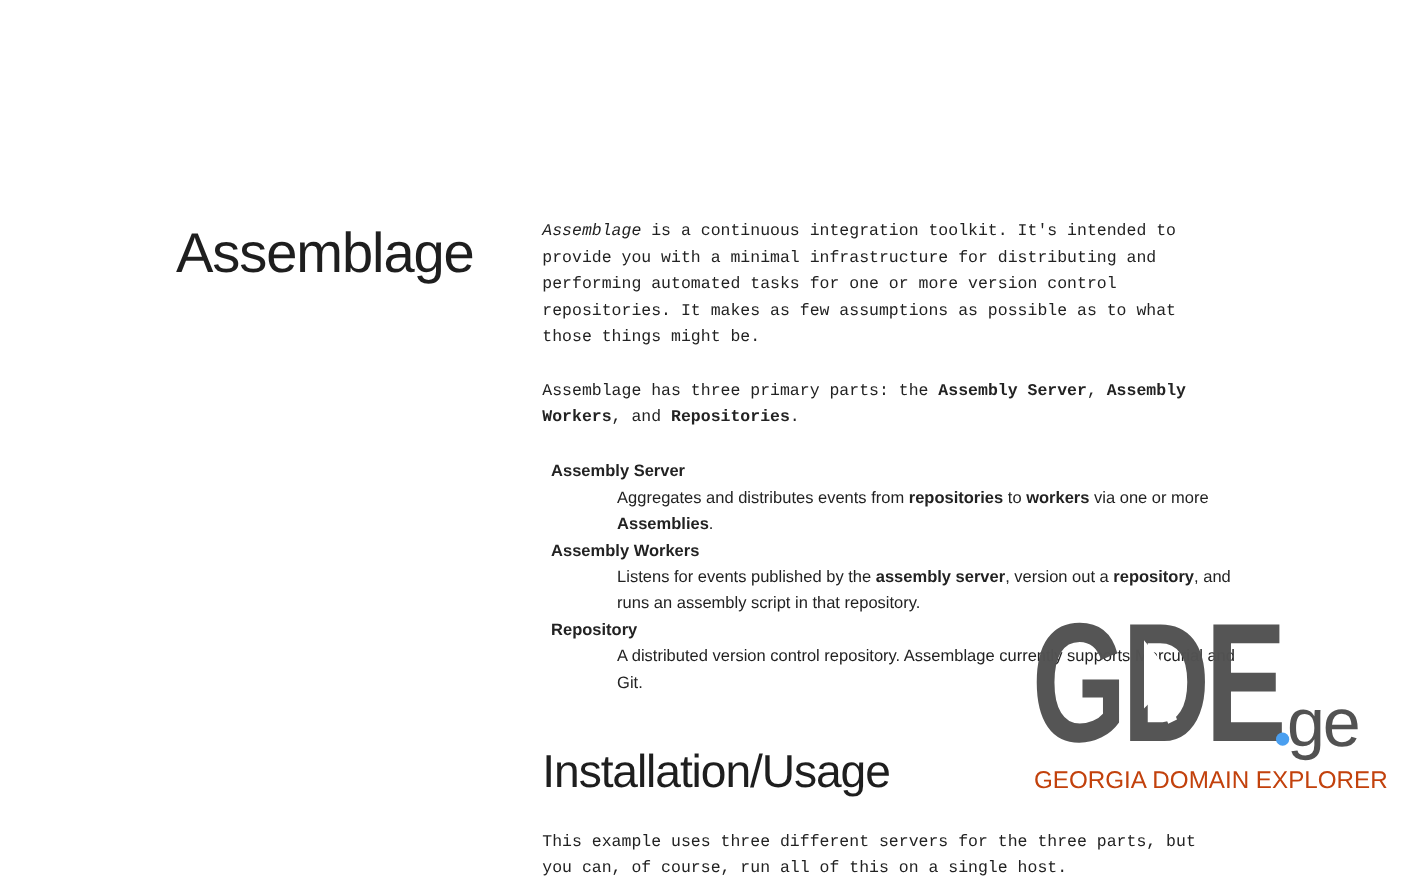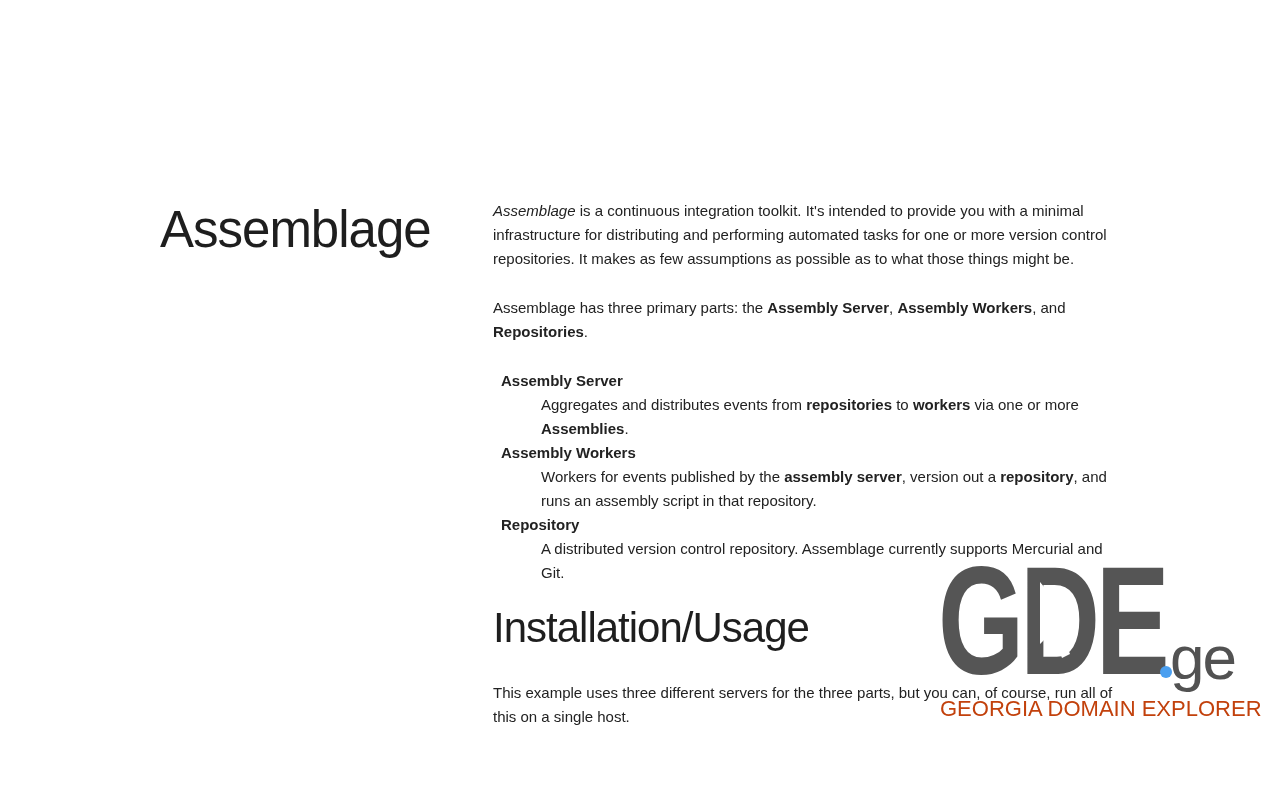--- a/index.html
+++ b/index.html
@@ -2,26 +2,26 @@
 <html><head>
 <meta charset="utf-8">
 <style>
   html, body { margin:0; padding:0; background:#ffffff; }
   body { width:1280px; height:800px; overflow:hidden; position:relative;
          font-family:"Liberation Sans", sans-serif; color:#222222; }
   .site-title { position:absolute; left:160px; top:198px; margin:0;
          font-size:51px; font-weight:normal; letter-spacing:-1px; color:#1e1e1e; line-height:64px; }
   .content { position:absolute; left:493px; top:199px; width:630px;
          font-size:15px; line-height:24px; color:#222; }
-  .content p { margin:0 0 25px 0; }
+  .content p { margin:0 0 25px 0;font-family:Liberation Mono, monospace; }
   .content b { font-weight:bold; }
   dl { margin:0 0 0 8px; padding:0; }
   dt { font-weight:bold; margin:0; }
-  dd { margin:0 0 0 40px; }
-  h2 { font-size:42px; font-weight:normal; letter-spacing:-1px; margin:18px 0 28px 0;
+  dd { margin:0 0 0 60px; }
+  h2 { font-size:42px; font-weight:normal; letter-spacing:-1px; margin:43px 0 28px 0;
        line-height:50px; color:#1e1e1e; }
   .logo { position:absolute; left:938px; top:556px; width:300px; height:166px; }
   .logo-letters { position:absolute; left:0; top:0; font-family:"Liberation Sans", sans-serif;
        font-weight:bold; font-size:154px; line-height:130px; color:#525252; letter-spacing:-6px;
        transform:scaleX(0.72); transform-origin:left top; opacity:0.98; }
   .logo-cursor { position:absolute; left:92px; top:22px; }
   .logo-dot { position:absolute; left:222px; top:110px; width:12px; height:12px;
        border-radius:50%; background:#4a9ff0; }
   .logo-tld { position:absolute; left:232px; top:66px; font-size:62px; font-weight:normal;
        color:#525252; letter-spacing:-2px; }
@@ -34,21 +34,21 @@
 <h1 class="site-title">Assemblage</h1>
 
 <div class="content">
   <p><em>Assemblage</em><span> is a continuous integration toolkit. It's intended to provide you with a minimal infrastructure for distributing and performing automated tasks for one or more version control repositories. It makes as few assumptions as possible as to what those things might be.</span></p>
   <p><span>Assemblage has three primary parts: the </span><b>Assembly Server</b><span>, </span><b>Assembly Workers</b><span>, and </span><b>Repositories</b><span>.</span></p>
 
   <dl>
     <dt>Assembly Server</dt>
     <dd><span>Aggregates and distributes events from </span><b>repositories</b><span> to </span><b>workers</b><span> via one or more </span><b>Assemblies</b><span>.</span></dd>
     <dt>Assembly Workers</dt>
-    <dd><span>Workers for events published by the </span><b>assembly server</b><span>, version out a </span><b>repository</b><span>, and runs an assembly script in that repository.</span></dd>
+    <dd><span>Listens for events published by the </span><b>assembly server</b><span>, version out a </span><b>repository</b><span>, and runs an assembly script in that repository.</span></dd>
     <dt>Repository</dt>
     <dd>A distributed version control repository. Assemblage currently supports Mercurial and Git.</dd>
   </dl>
 
   <h2>Installation/Usage</h2>
   <p>This example uses three different servers for the three parts, but you can, of course, run all of this on a single host.</p>
 </div>
 
 <div class="logo">
   <div class="logo-letters">GDE</div>

